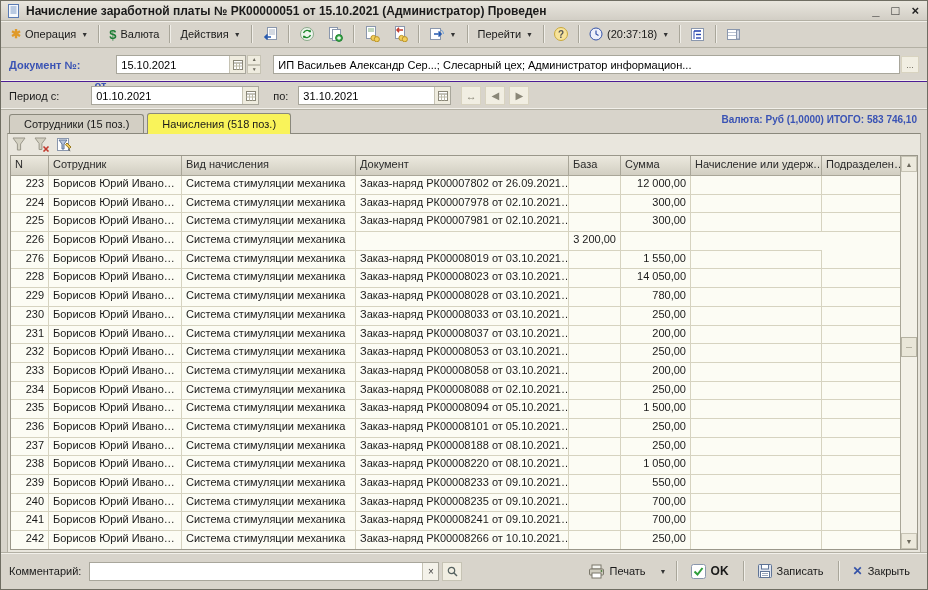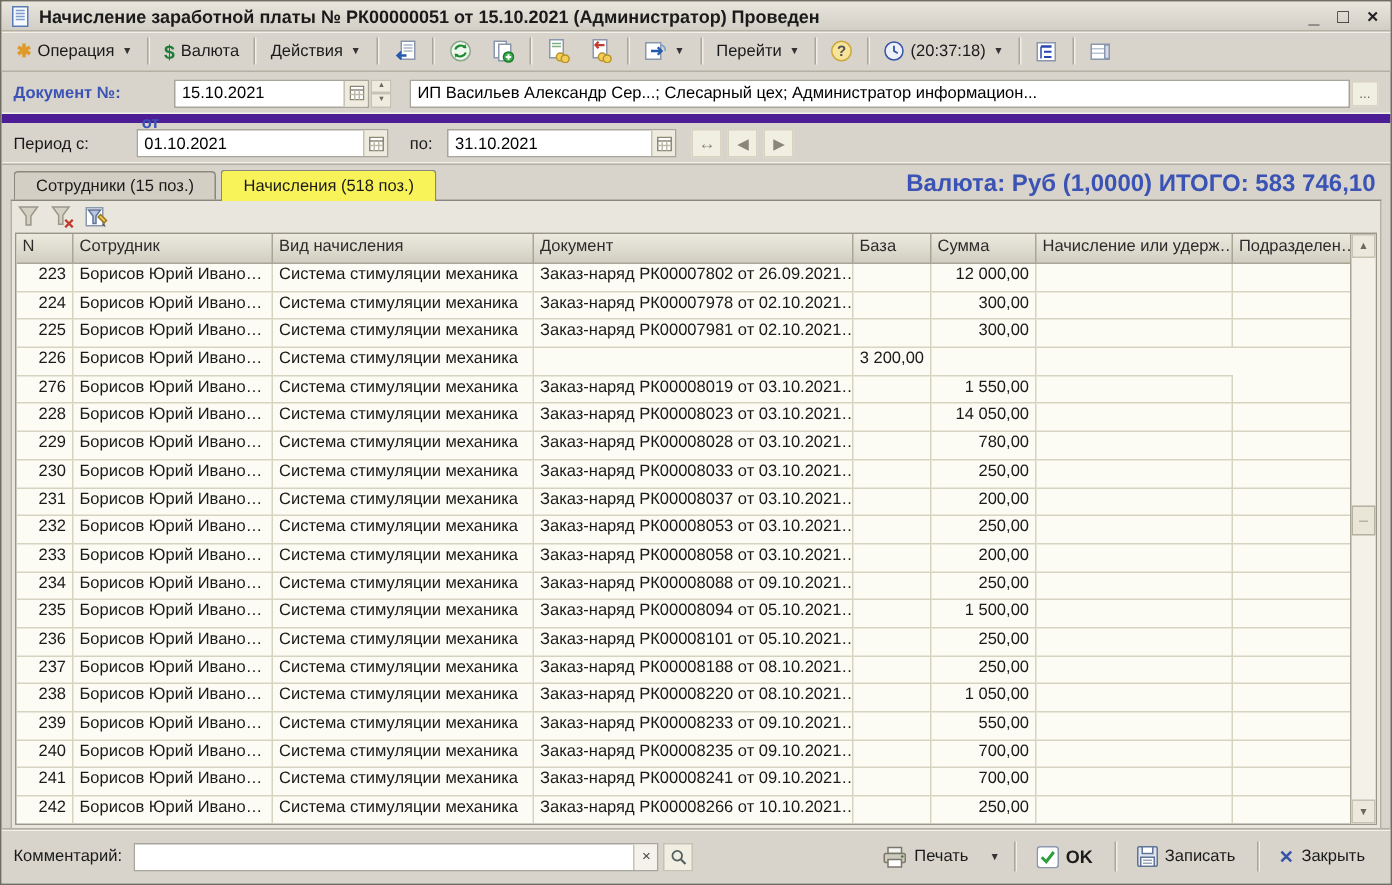--- a/index.html
+++ b/index.html
@@ -24,21 +24,21 @@
   .tbtn { display:flex; align-items:center; gap:4px; padding:2px 5px; border:1px solid transparent;
     border-radius:2px; white-space:nowrap; }
   .drop { font-size:7px; color:#333; margin-left:1px; }
   .tsep { width:1px; height:18px; background:#a9a69a; box-shadow:1px 0 0 #f0eee8; margin:0 4px; flex:none; }
   .op-ic { color:#e09a2a; font-size:12px; font-weight:bold; }
   .cur-ic { color:#1d7d36; font-size:13px; font-weight:bold; }
   .help-ic { width:14px; height:14px; border-radius:50%; background:#f7e39a; border:1px solid #c9a93c;
     display:inline-flex; align-items:center; justify-content:center; font-weight:bold; font-size:10px; color:#555; }
   
   .docrow { position:absolute; left:0; top:47px; right:0; height:34px; display:flex; align-items:center;
-    padding:0 8px; border-bottom:6px solid #4c1d95; box-shadow:0 -1px 0 #f2f0ea inset; }
+    padding:0 8px; border-bottom:1px solid #4c1d95; box-shadow:0 -1px 0 #f2f0ea inset; }
   .periodrow { position:absolute; left:0; top:81px; right:0; height:28px; display:flex; align-items:center;
     padding:0 8px; border-bottom:1px solid #b3b0a4; box-shadow:0 -1px 0 #f2f0ea inset; }
   .bluelbl { color:#3a53b4; font-weight:bold; }
   .field { background:#fff; border:1px solid #a8a69b; height:19px; display:flex; align-items:center; }
   .field input { border:none; outline:none; background:transparent; height:17px; width:100%;
     font-family:"Liberation Sans",sans-serif; font-size:11px; padding:0 4px; }
   .muted input { color:#8e9cb4; }
   .calbtn { width:16px; height:17px; background:#efecdf; border-left:1px solid #c6c3b4;
     display:flex; align-items:center; justify-content:center; flex:none; }
   .spin { display:flex; flex-direction:column; width:14px; height:19px; margin-left:1px; flex:none; }
@@ -46,21 +46,21 @@
     text-align:center; color:#6b685c; }
   .sqbtn { height:19px; min-width:20px; background:#f1eee2; border:1px solid #d8d3c0; display:flex;
     align-items:center; justify-content:center; color:#8a8778; margin-left:4px; font-size:11px; }
   .navtri { font-size:10px; color:#8a8778; }
   
   .tabsrow { position:absolute; left:0; top:109px; right:0; height:24px; display:flex; align-items:flex-end;
     padding:0 8px; }
   .tab { padding:3px 14px 4px; border:1px solid #8a887c; border-bottom:none; border-radius:3px 3px 0 0;
     background:#d3cfc4; margin-right:3px; white-space:nowrap; position:relative; }
   .tab.active { background:#f9f35a; z-index:2; padding-top:4px; }
-  .totals { position:absolute; right:10px; top:4px; color:#3a53b4; font-weight:bold; font-size:16px; }
+  .totals { position:absolute; right:10px; top:4px; color:#3a53b4; font-weight:bold; font-size:10px; }
   
   .panel { position:absolute; left:6px; top:132px; right:6px; height:420px;
     background:#e9e6dd; border:1px solid #b3b0a4; border-top:1px solid #8a887c; }
   .filterrow { height:21px; display:flex; align-items:center; gap:6px; padding:0 4px; }
   .fic { width:16px; height:15px; }
   .tablewrap { position:absolute; left:2px; right:2px; top:21px; bottom:2px; display:flex;
     border:1px solid #9a978a; background:#fcfcf4; }
   .grid { flex:1; display:flex; flex-direction:column; overflow:hidden; }
   .thead { display:grid; grid-template-columns:38px 133px 174px 213px 52px 70px 131px 1fr; height:20px;
     background:linear-gradient(#ece9de,#d0cdc0); flex:none; }
@@ -465,21 +465,21 @@
     <div class="td num"></div>
     <div class="td num">200,00</div>
     <div class="td"></div>
     <div class="td" style="border-right:none;"></div>
   </div>
 
   <div class="trow">
     <div class="td num">234</div>
     <div class="td">Борисов Юрий Ивано…</div>
     <div class="td">Система стимуляции механика</div>
-    <div class="td">Заказ-наряд РК00008088 от 09.10.2021…</div>
+    <div class="td">Заказ-наряд РК00008088 от 02.10.2021…</div>
     <div class="td num"></div>
     <div class="td num">250,00</div>
     <div class="td"></div>
     <div class="td" style="border-right:none;"></div>
   </div>
 
   <div class="trow">
     <div class="td num">235</div>
     <div class="td">Борисов Юрий Ивано…</div>
     <div class="td">Система стимуляции механика</div>

